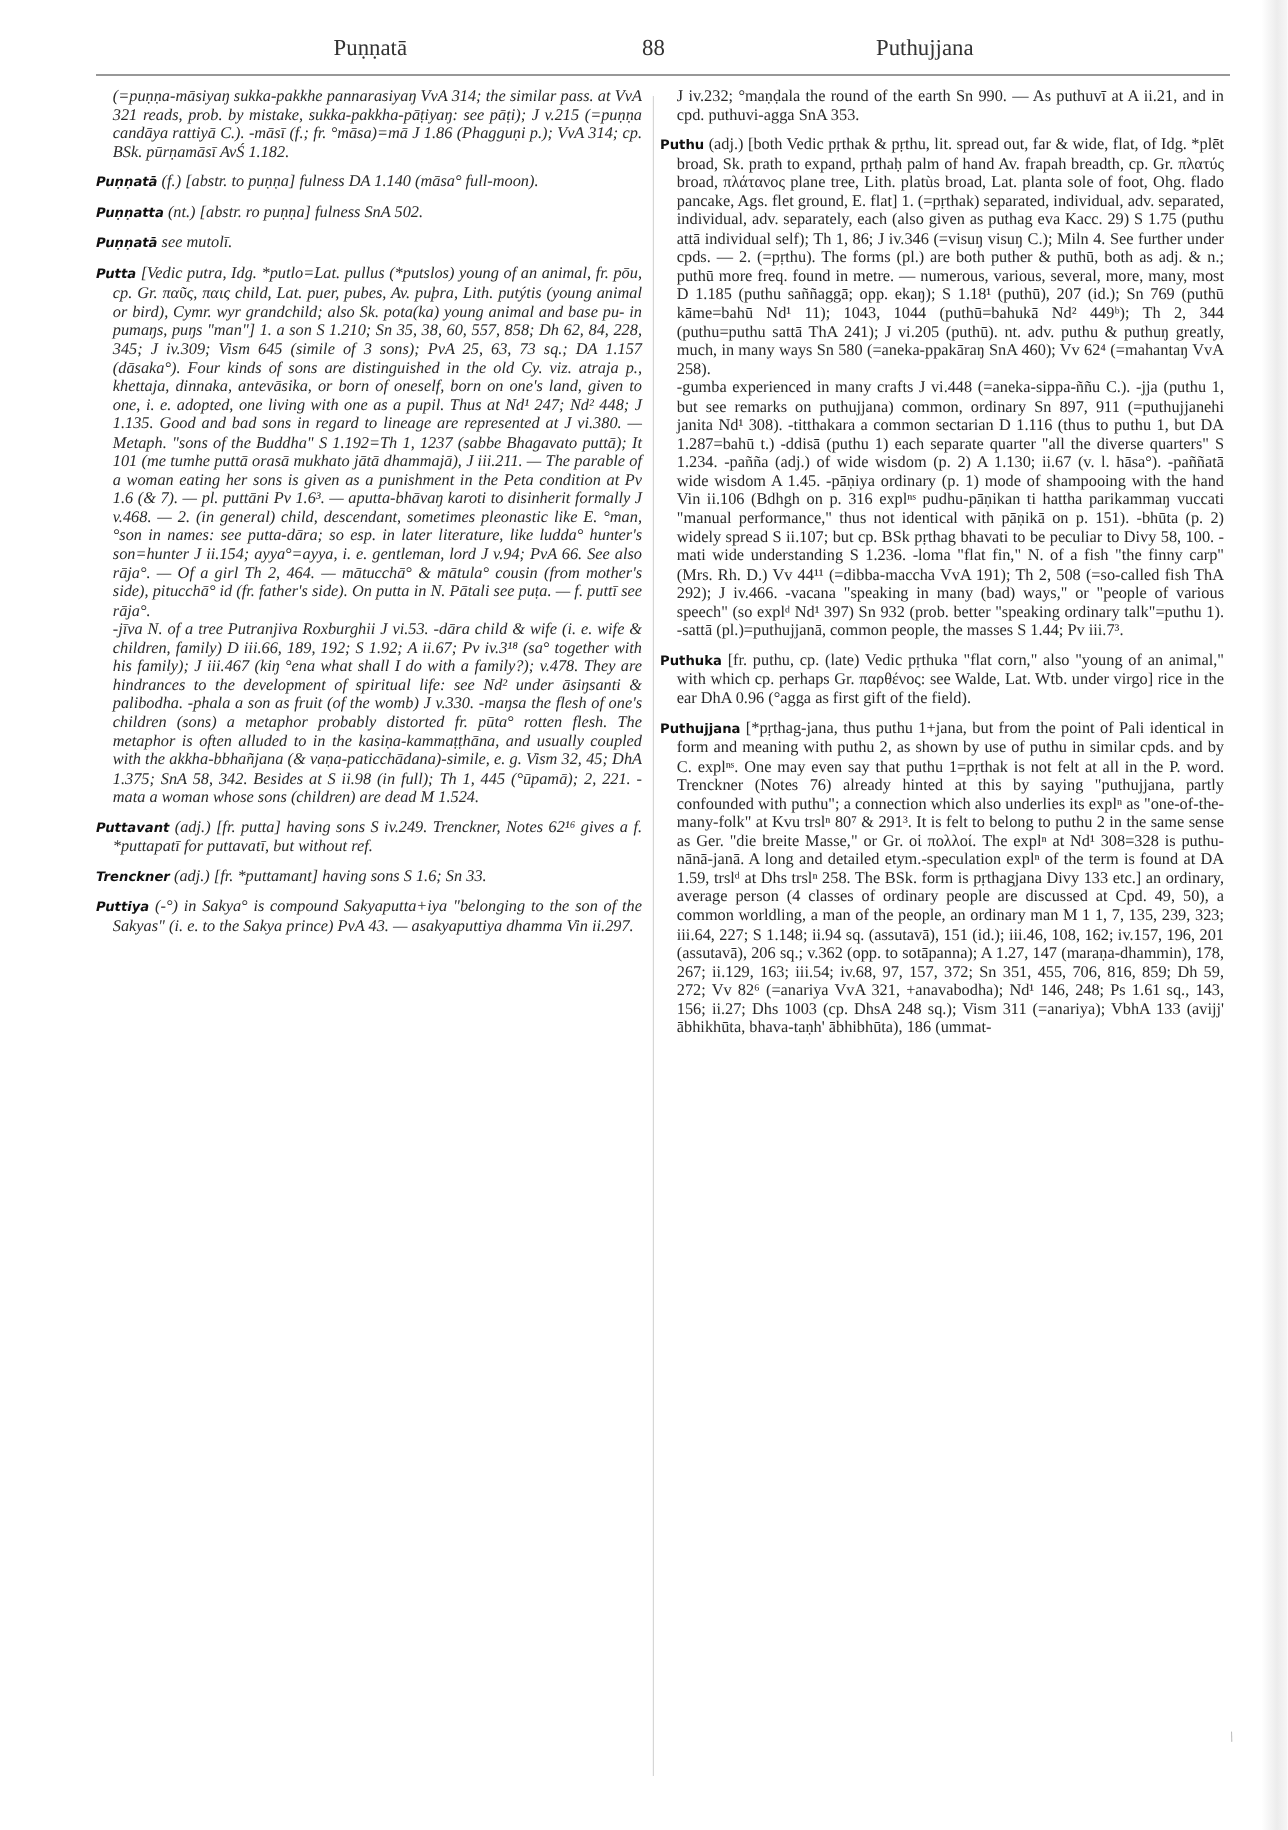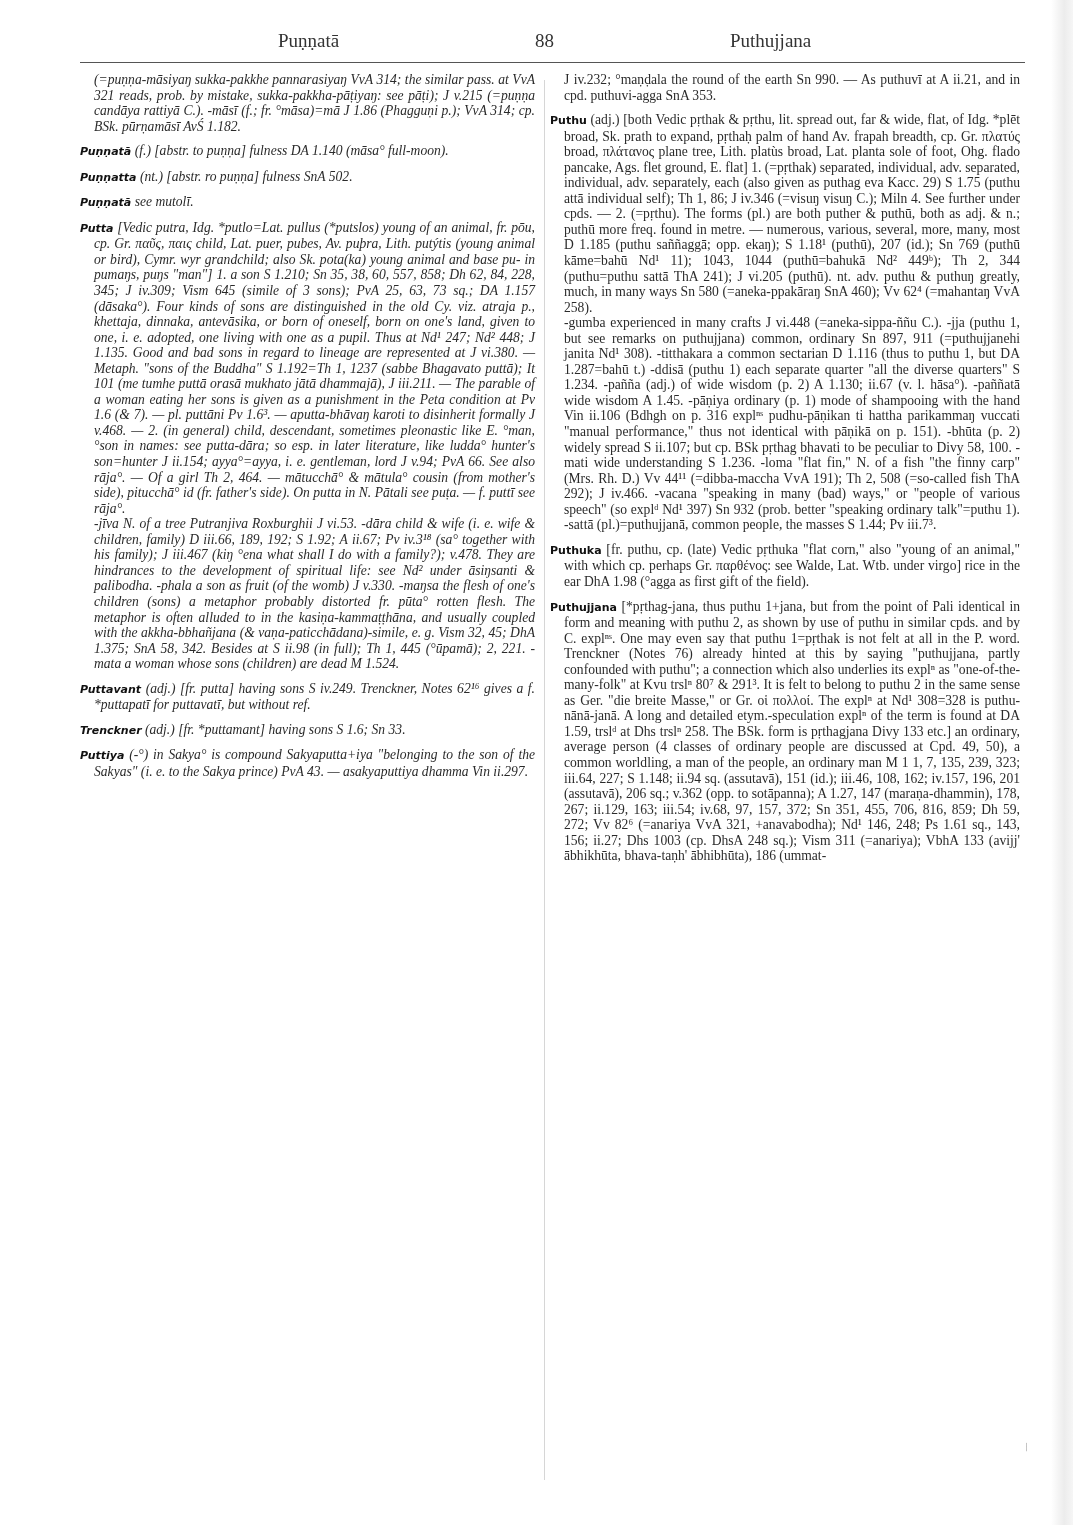--- a/index.html
+++ b/index.html
@@ -50,17 +50,17 @@
   <p class="entry"><span class="hw">Trenckner</span><span> (adj.) [fr. *puttamant] having sons S 1.6; Sn 33.</span></p>
   <p class="entry"><span class="hw">Puttiya</span><span> (-°) in Sakya° is compound Sakyaputta+iya "belonging to the son of the Sakyas" (i. e. to the Sakya prince) PvA 43. — asakyaputtiya dhamma Vin ii.297.</span></p>
 </div>
 
 <div class="col-divider"></div>
 
 <div class="col col-right">
   <p class="entry cont"><span>J iv.232; °maṇḍala the round of the earth Sn 990. — As puthuvī at A ii.21, and in cpd. puthuvi-agga SnA 353.</span></p>
   <p class="entry" style="margin-bottom:0"><span class="hw">Puthu</span><span> (adj.) [both Vedic pṛthak &amp; pṛthu, lit. spread out, far &amp; wide, flat, of Idg. *plēt broad, Sk. prath to expand, pṛthaḥ palm of hand Av. frapah breadth, cp. Gr. πλατύς broad, πλάτανος plane tree, Lith. platùs broad, Lat. planta sole of foot, Ohg. flado pancake, Ags. flet ground, E. flat] 1. (=pṛthak) separated, individual, adv. separated, individual, adv. separately, each (also given as puthag eva Kacc. 29) S 1.75 (puthu attā individual self); Th 1, 86; J iv.346 (=visuŋ visuŋ C.); Miln 4. See further under cpds. — 2. (=pṛthu). The forms (pl.) are both puther &amp; puthū, both as adj. &amp; n.; puthū more freq. found in metre. — numerous, various, several, more, many, most D 1.185 (puthu saññaggā; opp. ekaŋ); S 1.18¹ (puthū), 207 (id.); Sn 769 (puthū kāme=bahū Nd¹ 11); 1043, 1044 (puthū=bahukā Nd² 449ᵇ); Th 2, 344 (puthu=puthu sattā ThA 241); J vi.205 (puthū). nt. adv. puthu &amp; puthuŋ greatly, much, in many ways Sn 580 (=aneka-ppakāraŋ SnA 460); Vv 62⁴ (=mahantaŋ VvA 258).</span></p>
   <p class="entry cont"><span>-gumba experienced in many crafts J vi.448 (=aneka-sippa-ññu C.). -jja (puthu 1, but see remarks on puthujjana) common, ordinary Sn 897, 911 (=puthujjanehi janita Nd¹ 308). -titthakara a common sectarian D 1.116 (thus to puthu 1, but DA 1.287=bahū t.) -ddisā (puthu 1) each separate quarter "all the diverse quarters" S 1.234. -pañña (adj.) of wide wisdom (p. 2) A 1.130; ii.67 (v. l. hāsa°). -paññatā wide wisdom A 1.45. -pāṇiya ordinary (p. 1) mode of shampooing with the hand Vin ii.106 (Bdhgh on p. 316 explⁿˢ pudhu-pāṇikan ti hattha parikammaŋ vuccati "manual performance," thus not identical with pāṇikā on p. 151). -bhūta (p. 2) widely spread S ii.107; but cp. BSk pṛthag bhavati to be peculiar to Divy 58, 100. -mati wide understanding S 1.236. -loma "flat fin," N. of a fish "the finny carp" (Mrs. Rh. D.) Vv 44¹¹ (=dibba-maccha VvA 191); Th 2, 508 (=so-called fish ThA 292); J iv.466. -vacana "speaking in many (bad) ways," or "people of various speech" (so explᵈ Nd¹ 397) Sn 932 (prob. better "speaking ordinary talk"=puthu 1). -sattā (pl.)=puthujjanā, common people, the masses S 1.44; Pv iii.7³.</span></p>
-  <p class="entry"><span class="hw">Puthuka</span><span> [fr. puthu, cp. (late) Vedic pṛthuka "flat corn," also "young of an animal," with which cp. perhaps Gr. παρθένος: see Walde, Lat. Wtb. under virgo] rice in the ear DhA 1.98 (°agga as first gift of the field).</span></p>
+  <p class="entry"><span class="hw">Puthuka</span><span> [fr. puthu, cp. (late) Vedic pṛthuka "flat corn," also "young of an animal," with which cp. perhaps Gr. παρθένος: see Walde, Lat. Wtb. under virgo] rice in the ear DhA 0.96 (°agga as first gift of the field).</span></p>
   <p class="entry"><span class="hw">Puthujjana</span><span> [*pṛthag-jana, thus puthu 1+jana, but from the point of Pali identical in form and meaning with puthu 2, as shown by use of puthu in similar cpds. and by C. explⁿˢ. One may even say that puthu 1=pṛthak is not felt at all in the P. word. Trenckner (Notes 76) already hinted at this by saying "puthujjana, partly confounded with puthu"; a connection which also underlies its explⁿ as "one-of-the-many-folk" at Kvu trslⁿ 80⁷ &amp; 291³. It is felt to belong to puthu 2 in the same sense as Ger. "die breite Masse," or Gr. οἱ πολλοί. The explⁿ at Nd¹ 308=328 is puthu-nānā-janā. A long and detailed etym.-speculation explⁿ of the term is found at DA 1.59, trslᵈ at Dhs trslⁿ 258. The BSk. form is pṛthagjana Divy 133 etc.] an ordinary, average person (4 classes of ordinary people are discussed at Cpd. 49, 50), a common worldling, a man of the people, an ordinary man M 1 1, 7, 135, 239, 323; iii.64, 227; S 1.148; ii.94 sq. (assutavā), 151 (id.); iii.46, 108, 162; iv.157, 196, 201 (assutavā), 206 sq.; v.362 (opp. to sotāpanna); A 1.27, 147 (maraṇa-dhammin), 178, 267; ii.129, 163; iii.54; iv.68, 97, 157, 372; Sn 351, 455, 706, 816, 859; Dh 59, 272; Vv 82⁶ (=anariya VvA 321, +anavabodha); Nd¹ 146, 248; Ps 1.61 sq., 143, 156; ii.27; Dhs 1003 (cp. DhsA 248 sq.); Vism 311 (=anariya); VbhA 133 (avijj' ābhikhūta, bhava-taṇh' ābhibhūta), 186 (ummat-</span></p>
 </div>
 
 <div class="mark">/</div>
 
 </body></html>

